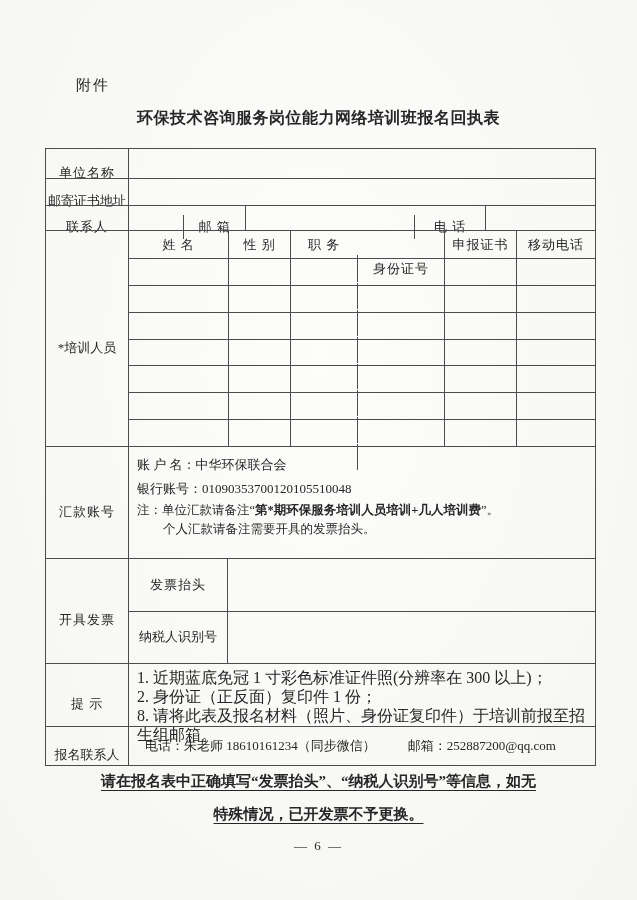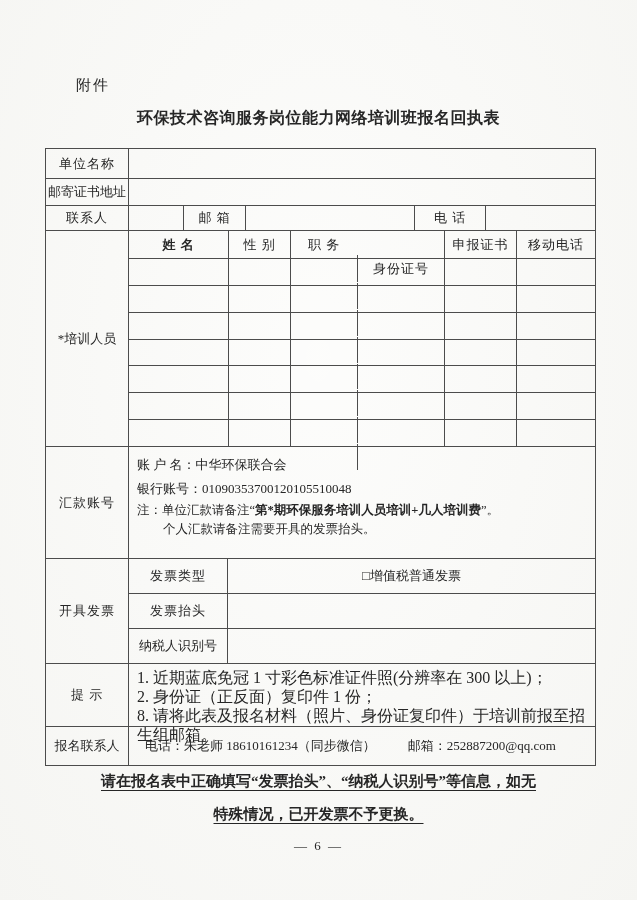--- a/index.html
+++ b/index.html
@@ -27,33 +27,33 @@
   
   .form-table{
     position:absolute;left:45px;top:148px;width:551px;height:618px;
     border:1px solid var(--bc);display:flex;flex-direction:column;
     font-size:13px;
   }
   .row{display:flex;flex-shrink:0;}
   .row + .row{border-top:1px solid var(--bc);}
   .cell{height:100%;}
   .cell + .cell{border-left:1px solid var(--bc);}
-  .lab{display:flex;align-items:center;justify-content:center;text-align:left;letter-spacing:1px;}
+  .lab{display:flex;align-items:center;justify-content:center;text-align:left;letter-spacing:1px;margin-top:9px;}
   .w-label{width:82px;flex-shrink:0;}
   .flex1{flex:1;min-width:0;}
 
   
   .sub{flex:1;display:flex;flex-direction:column;border-left:1px solid var(--bc);min-width:0;}
   .t-head{height:28px;display:flex;flex-shrink:0;border-bottom:1px solid var(--bc);}
   .t-body{flex:1;display:flex;flex-direction:column;}
   .trow{flex:1;display:flex;}
   .trow + .trow{border-top:1px solid var(--bc);}
   .tc{height:100%;display:flex;align-items:center;justify-content:center;letter-spacing:1px;}
   .tc + .tc{border-left:1px solid var(--bc);}
-  .c1{width:99px;flex-shrink:0;font-weight:bold;}
+  .c1{width:99px;flex-shrink:0;}
   .c2{width:62px;flex-shrink:0;}
   .c3{width:67px;flex-shrink:0;}
   .c4{width:87px;flex-shrink:0;margin-top:24px;}
   .c5{width:72px;flex-shrink:0;}
   .c6{flex:1;min-width:0;}
 
   
   .remit{padding:6px 6px 0 8px;font-size:13px;line-height:24px;}
   .remit .note{font-size:12.5px;line-height:18.5px;}
   .remit .note b{font-weight:700;}
@@ -188,26 +188,20 @@
         <div>银行账号：01090353700120105510048</div>
         <div class="note"><span>注：单位汇款请备注“</span><b>第*期环保服务培训人员培训+几人培训费</b><span>”。</span></div>
         <div class="note indent">个人汇款请备注需要开具的发票抬头。</div>
       </div>
     </div>
 
     <div class="row" style="height:105px">
       <div class="cell lab w-label">开具发票</div>
       <div class="inv">
         <div class="inv-row">
-          <div class="inv-lab">发票类型</div>
-          <div class="inv-val">
-              <span>□增值税普通发票</span>
-            </div>
-        </div>
-        <div class="inv-row">
           <div class="inv-lab">发票抬头</div>
           <div class="inv-val">
               <span></span>
             </div>
         </div>
         <div class="inv-row">
           <div class="inv-lab" style="letter-spacing:0">纳税人识别号</div>
           <div class="inv-val">
               <span></span>
             </div>

